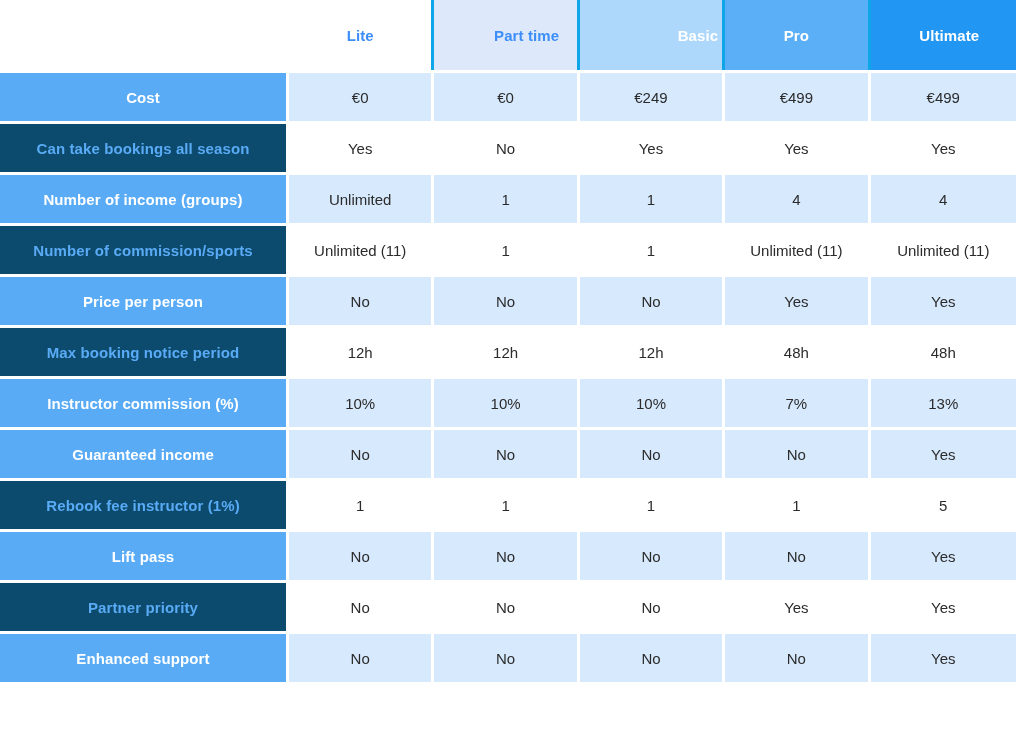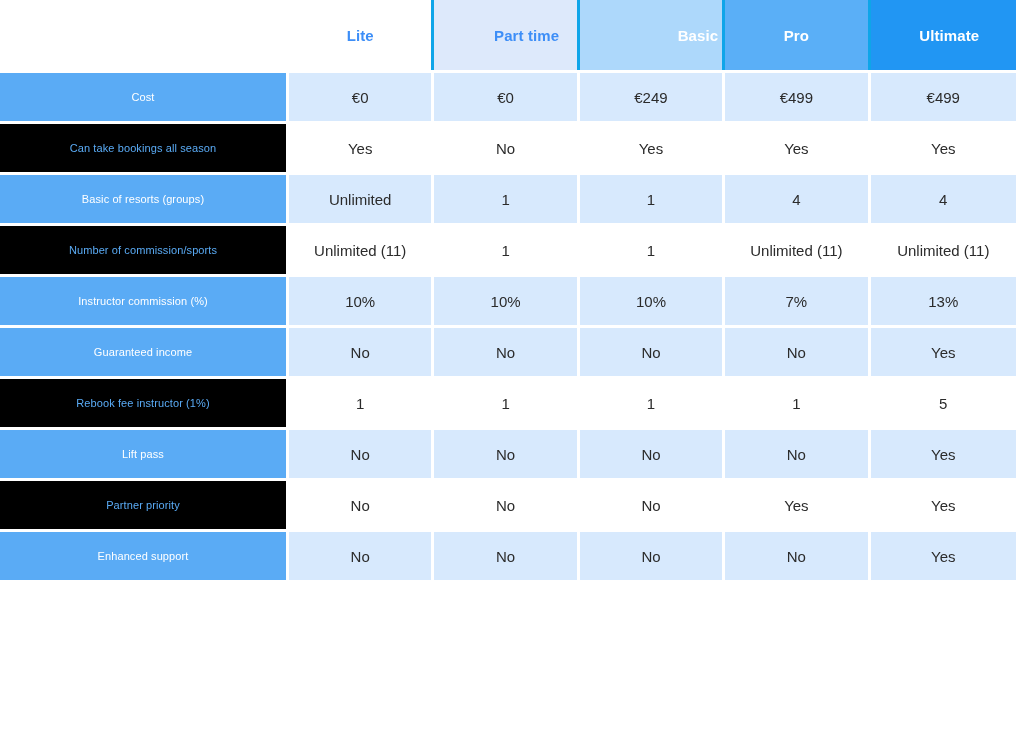--- a/index.html
+++ b/index.html
@@ -59,31 +59,31 @@
     text-align: center;
     vertical-align: middle;
     box-sizing: border-box;
     border-right: 3px solid #ffffff;
     border-top: 3px solid #ffffff;
   }
   tbody td.val:last-child { border-right: none; }
 
   
   td.label {
-    font-size: 11px;
-    font-weight: normal;
+    font-size: 15px;
+    font-weight: bold;
     letter-spacing: 0.1px;
     padding: 0 12px;
   }
   tr.tinted td.label {
     background: #5aabf5;
     color: #ffffff;
   }
   tr.plain td.label {
-    background: #000000;
+    background: #0c4a6e;
     color: #5aabf5;
   }
 
   
   td.val {
     font-size: 15px;
     font-weight: normal;
     color: #2b2b2b;
   }
   tr.tinted td.val { background: #d7e9fd; }
@@ -122,34 +122,50 @@
       </tr>
       <tr class="plain">
         <td class="label">Can take bookings all season</td>
         <td class="val">Yes</td>
         <td class="val">No</td>
         <td class="val">Yes</td>
         <td class="val">Yes</td>
         <td class="val">Yes</td>
       </tr>
       <tr class="tinted">
-        <td class="label">Basic of resorts (groups)</td>
+        <td class="label">Number of income (groups)</td>
         <td class="val">Unlimited</td>
         <td class="val">1</td>
         <td class="val">1</td>
         <td class="val">4</td>
         <td class="val">4</td>
       </tr>
       <tr class="plain">
         <td class="label">Number of commission/sports</td>
         <td class="val">Unlimited (11)</td>
         <td class="val">1</td>
         <td class="val">1</td>
         <td class="val">Unlimited (11)</td>
         <td class="val">Unlimited (11)</td>
+      </tr>
+      <tr class="tinted">
+        <td class="label">Price per person</td>
+        <td class="val">No</td>
+        <td class="val">No</td>
+        <td class="val">No</td>
+        <td class="val">Yes</td>
+        <td class="val">Yes</td>
+      </tr>
+      <tr class="plain">
+        <td class="label">Max booking notice period</td>
+        <td class="val">12h</td>
+        <td class="val">12h</td>
+        <td class="val">12h</td>
+        <td class="val">48h</td>
+        <td class="val">48h</td>
       </tr>
       <tr class="tinted">
         <td class="label">Instructor commission (%)</td>
         <td class="val">10%</td>
         <td class="val">10%</td>
         <td class="val">10%</td>
         <td class="val">7%</td>
         <td class="val">13%</td>
       </tr>
       <tr class="tinted">

